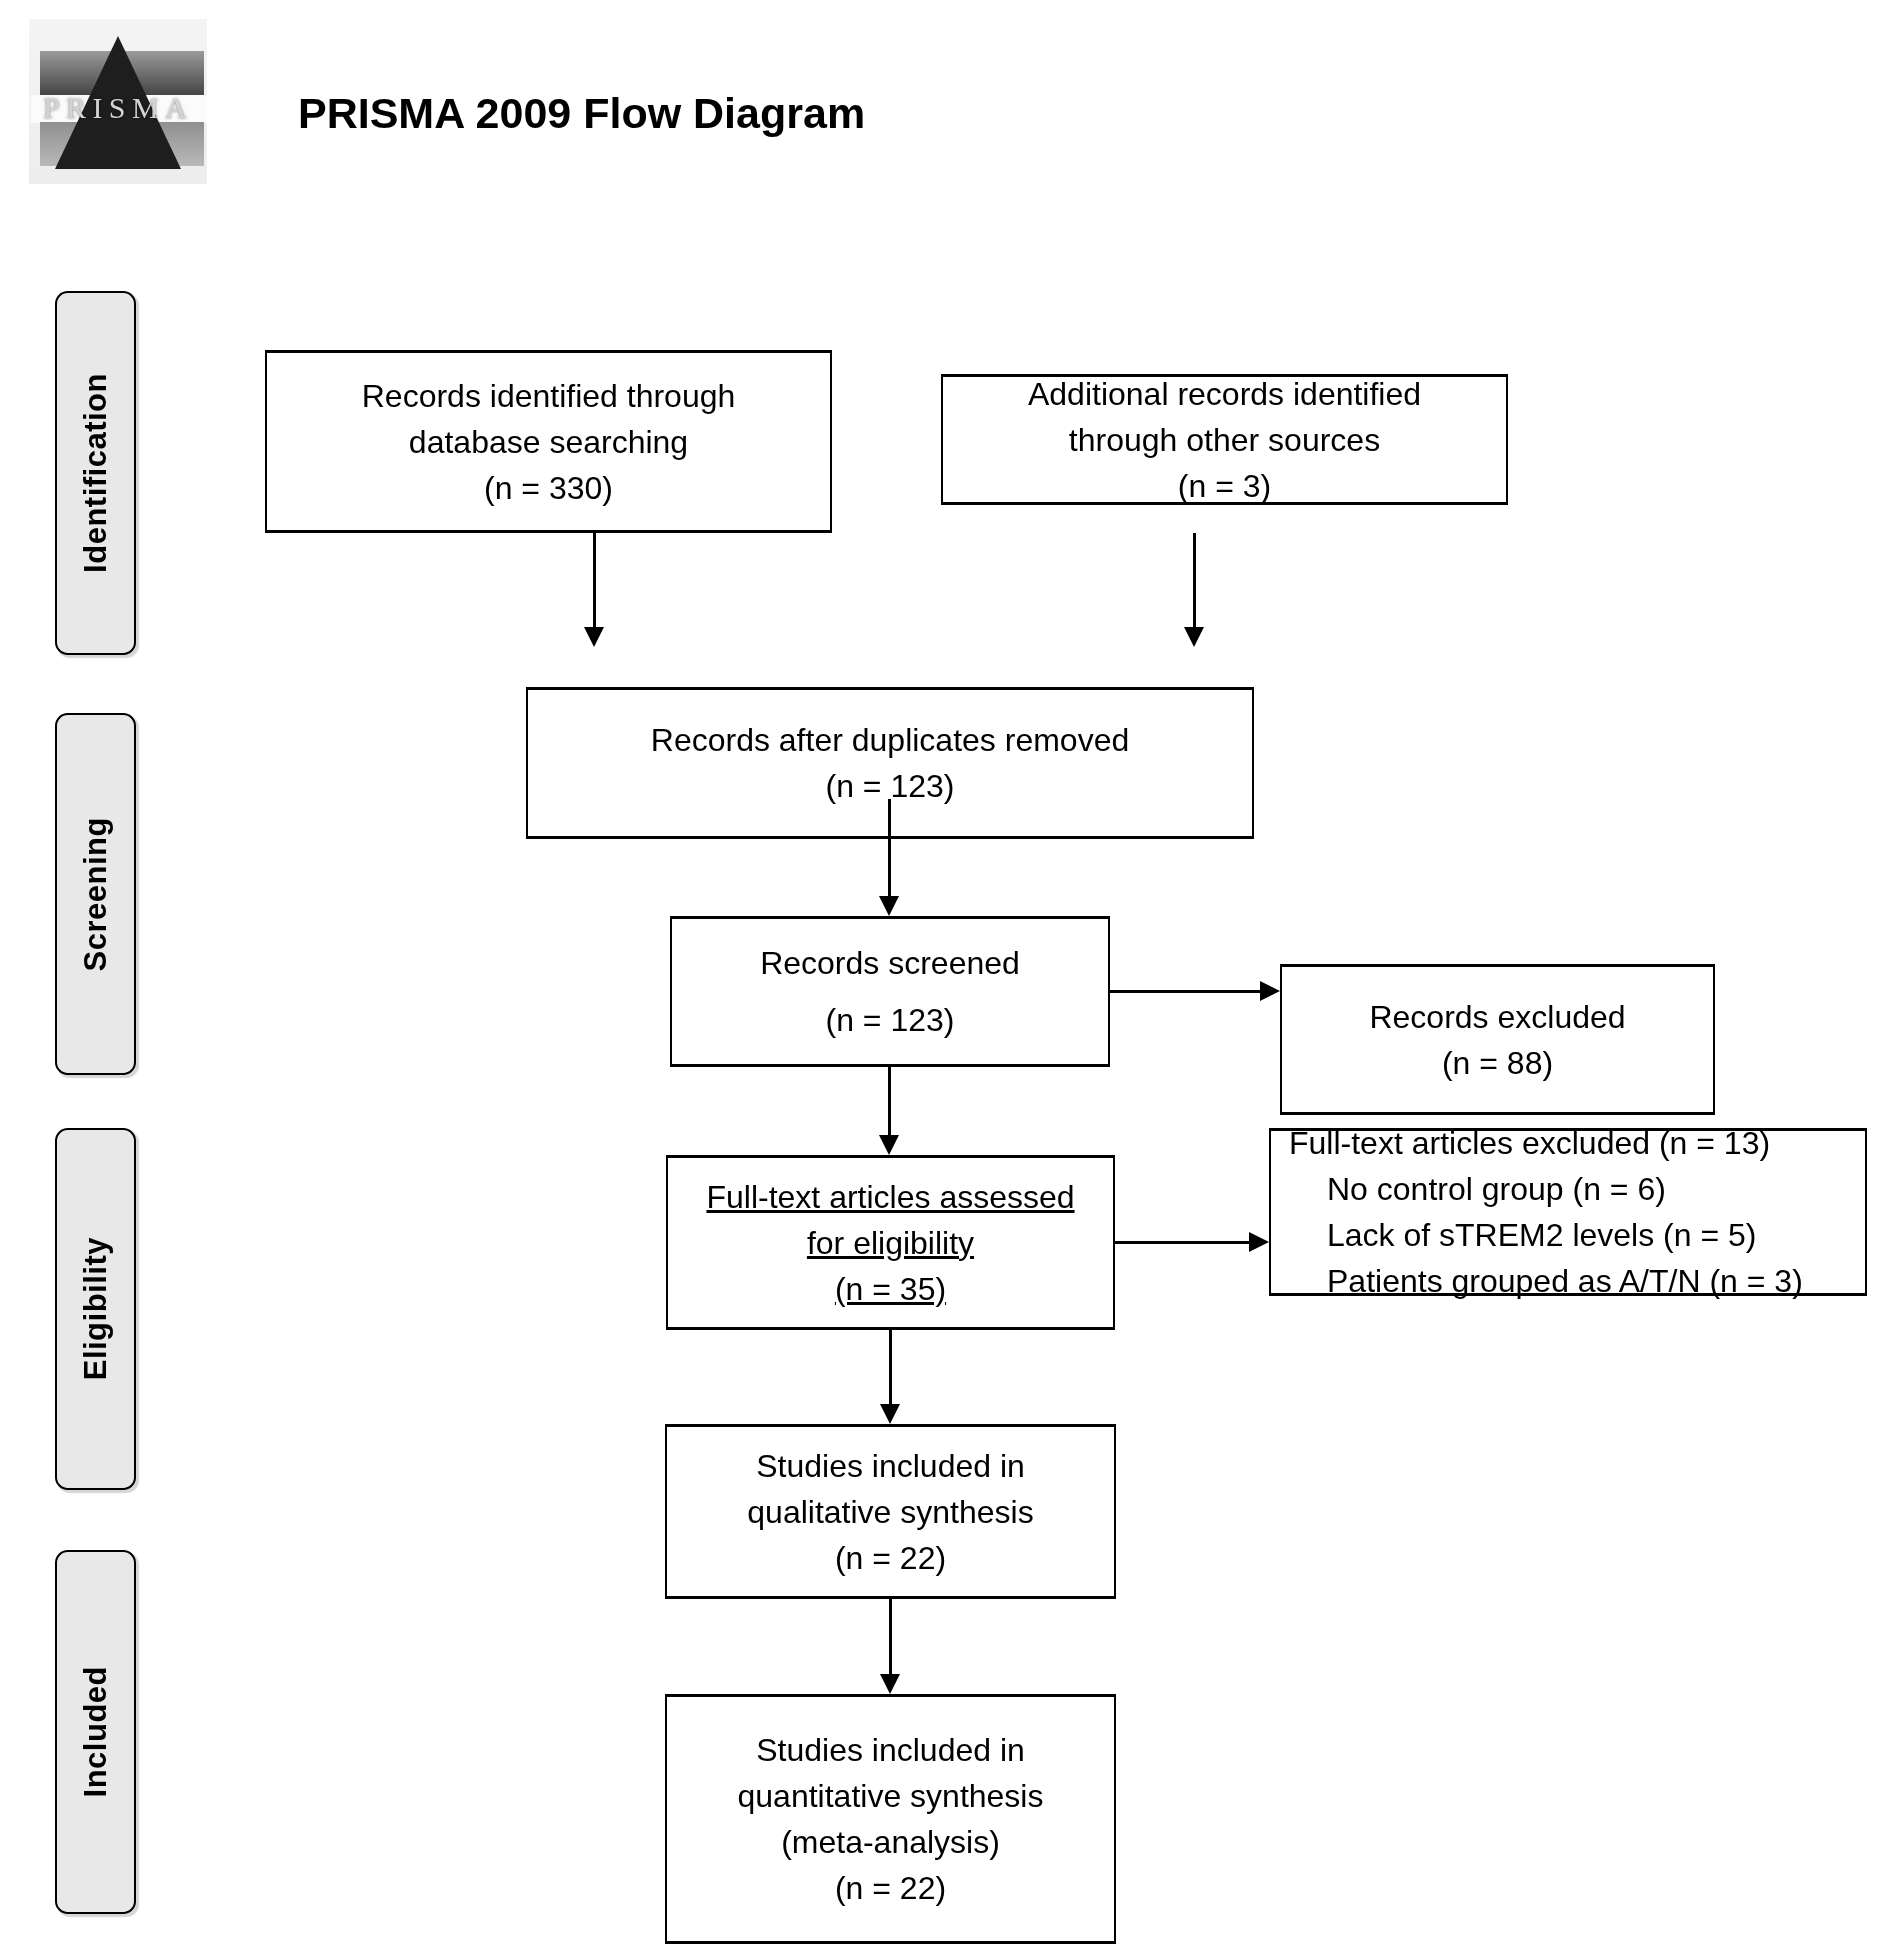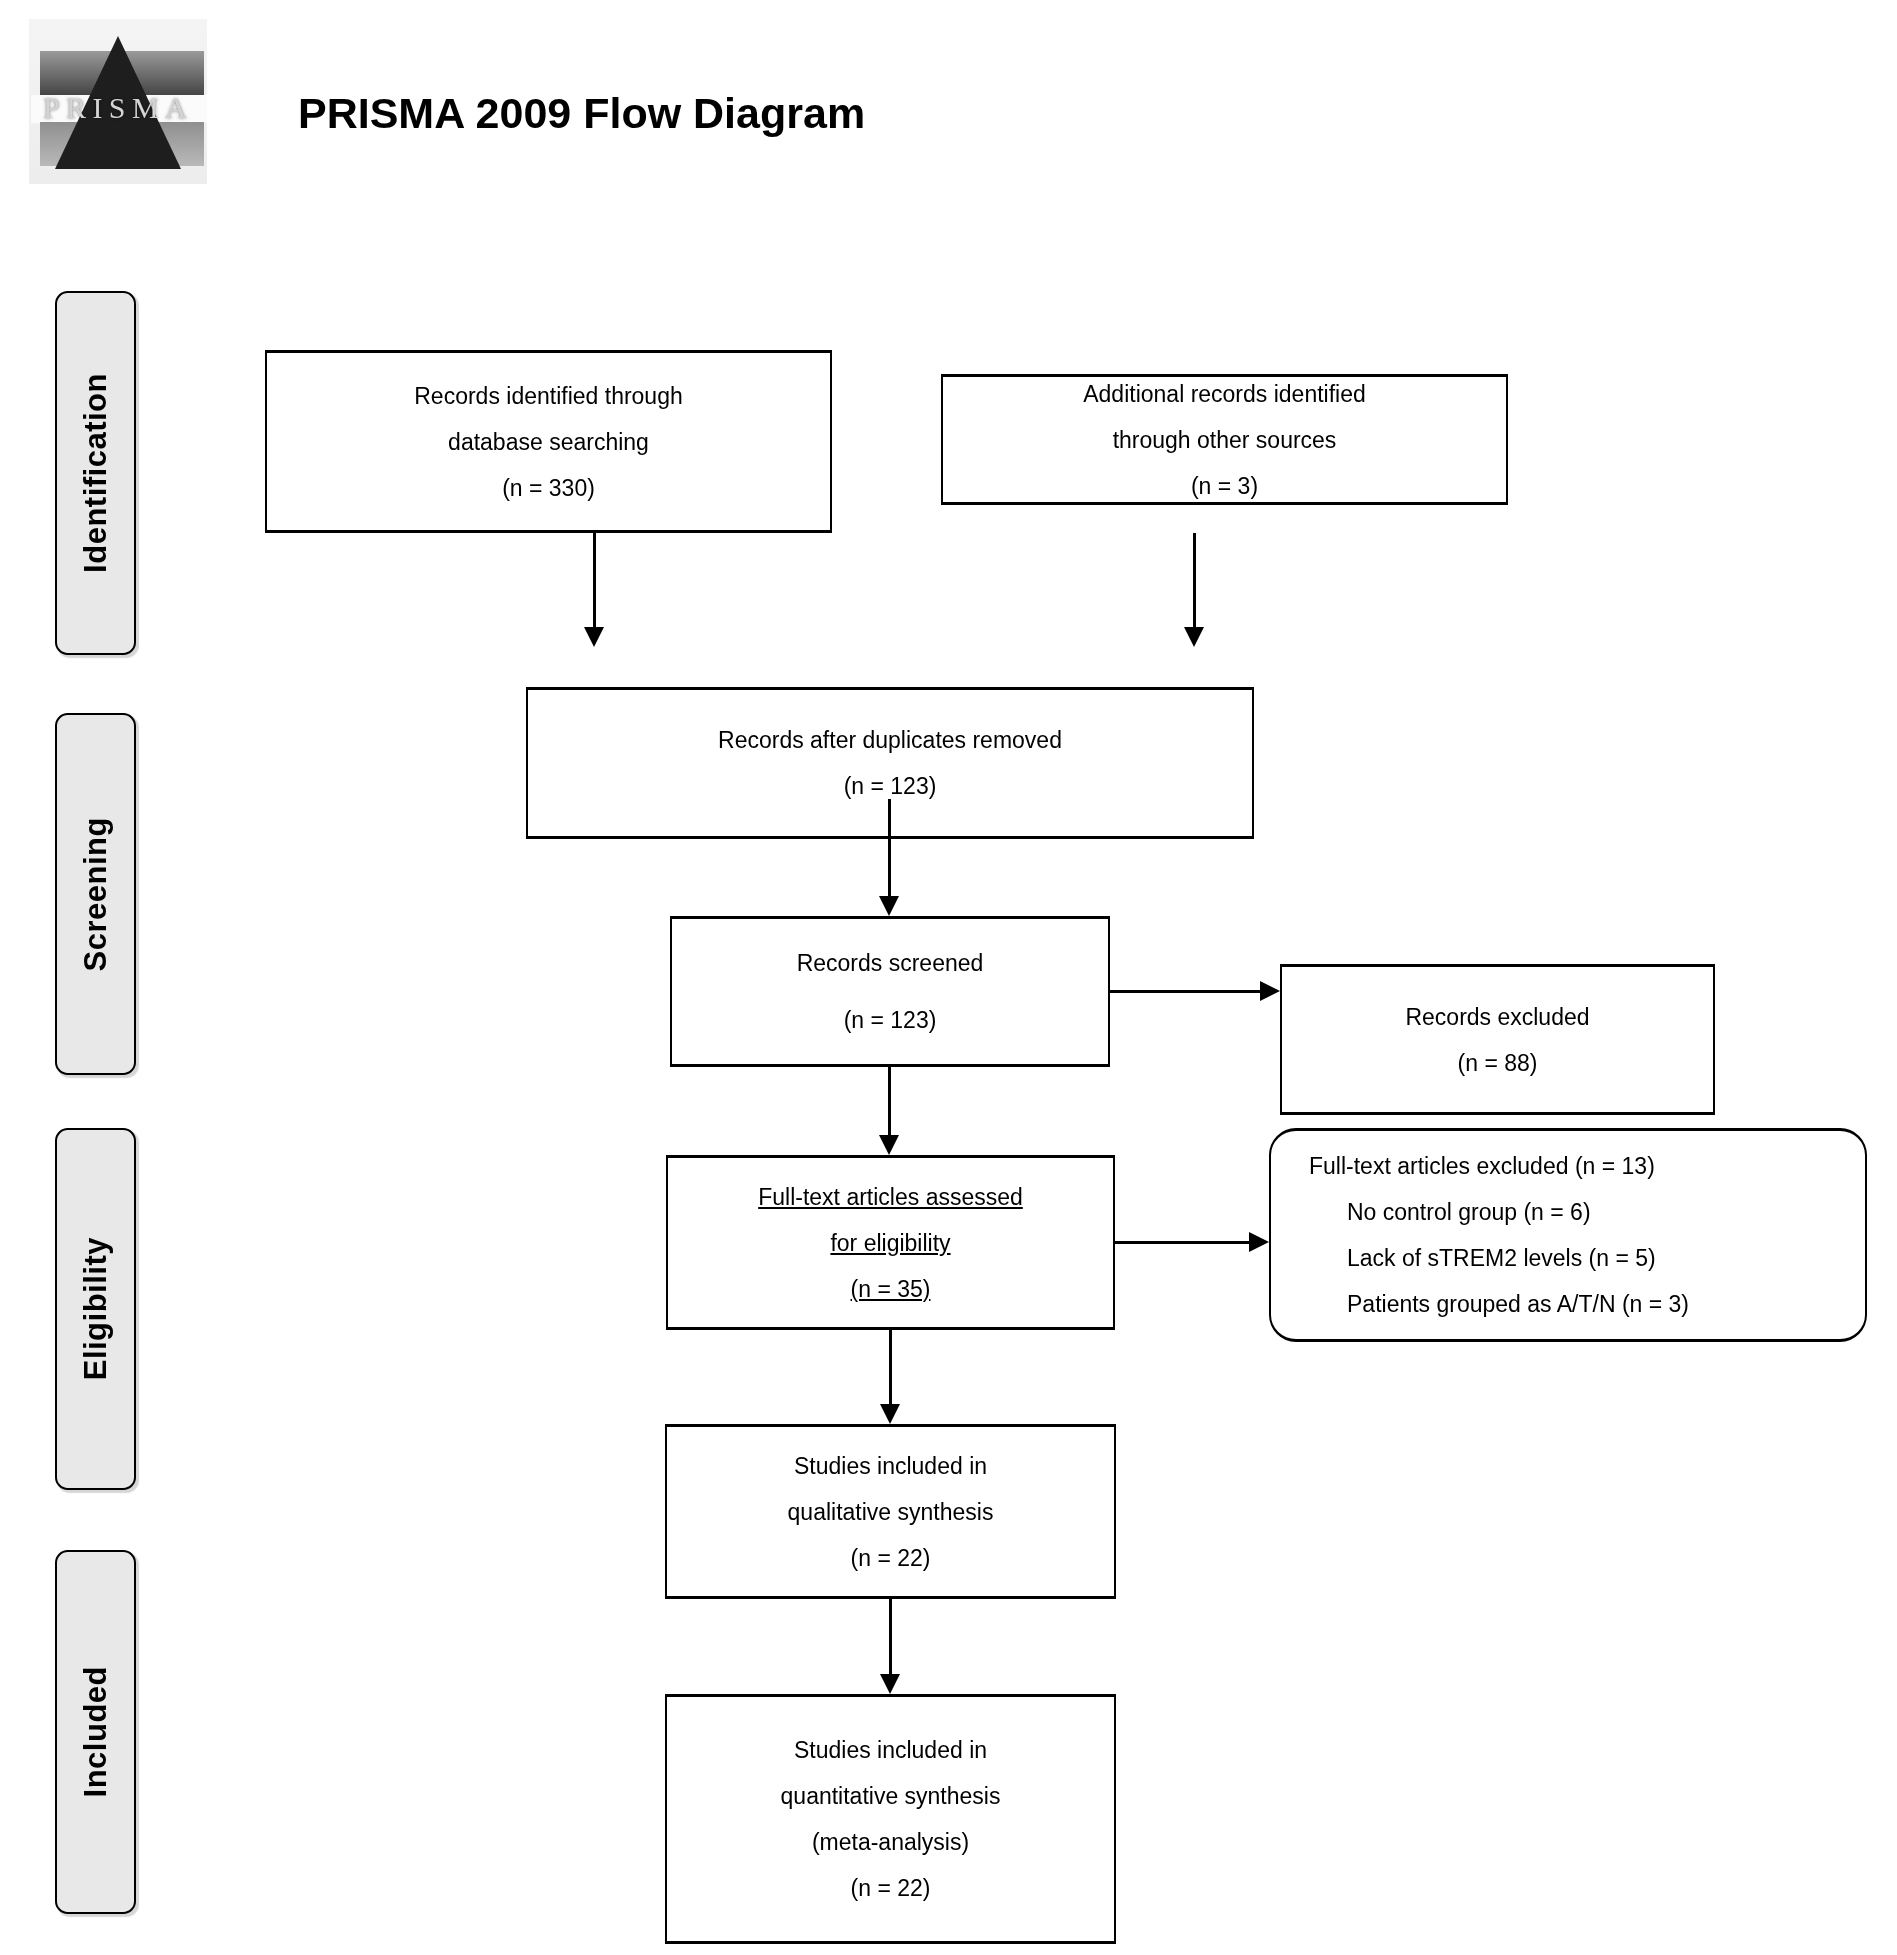--- a/index.html
+++ b/index.html
@@ -29,29 +29,29 @@
     box-shadow:2.1px 2.1px 1.1px rgba(90,90,90,.25);}
   .stage-text{writing-mode:vertical-rl;transform:rotate(180deg);font-weight:bold;font-size:31px;letter-spacing:0.5px;white-space:nowrap;}
   .st1{top:291px;height:364px;}
   .st2{top:713px;height:362px;}
   .st3{top:1128px;height:362px;}
   .st4{top:1550px;height:364px;}
 
   
   .fbox{position:absolute;background:#fff;border:2.1px solid #000;border-top-width:3.7px;border-bottom-width:3.7px;
     box-sizing:border-box;display:flex;flex-direction:column;justify-content:center;align-items:center;
-    font-size:23px;line-height:46px;text-align:center;}
+    font-size:32px;line-height:46px;text-align:center;}
   .fbox .line{white-space:nowrap;}
   .b1{left:265px;top:350px;width:567px;height:183px;}
   .b2{left:941px;top:350px;width:567px;height:131px;margin-top:24px;}
   .b3{left:526px;top:647px;width:728px;height:152px;margin-top:40px;}
   .b4{left:670px;top:916px;width:440px;height:151px;gap:11px;}
   .b5{left:1280px;top:964px;width:435px;height:151px;}
   .b6{left:666px;top:1155px;width:449px;height:175px;text-decoration:underline;}
-  .b7{left:1269px;top:1128px;width:598px;height:214px;align-items:flex-start;text-align:left;padding-left:38px;border-radius:27px;}
+  .b7{left:1269px;top:1128px;width:598px;height:168px;align-items:flex-start;text-align:left;padding-left:18px;}
   .b7 .line.indent{margin-left:38px;}
   .b8{left:665px;top:1424px;width:451px;height:175px;}
   .b9{left:665px;top:1694px;width:451px;height:250px;}
 
   
   .shaft-v{position:absolute;width:3.2px;background:#000;}
   .shaft-h{position:absolute;height:3.2px;background:#000;}
   .head-down{position:absolute;width:0;height:0;border-left:10.7px solid transparent;border-right:10.7px solid transparent;border-top:20px solid #000;}
   .head-right{position:absolute;width:0;height:0;border-top:10.7px solid transparent;border-bottom:10.7px solid transparent;border-left:20px solid #000;}
   .a1s{left:593px;top:533px;height:95px;}  .a1h{left:584px;top:627px;}

